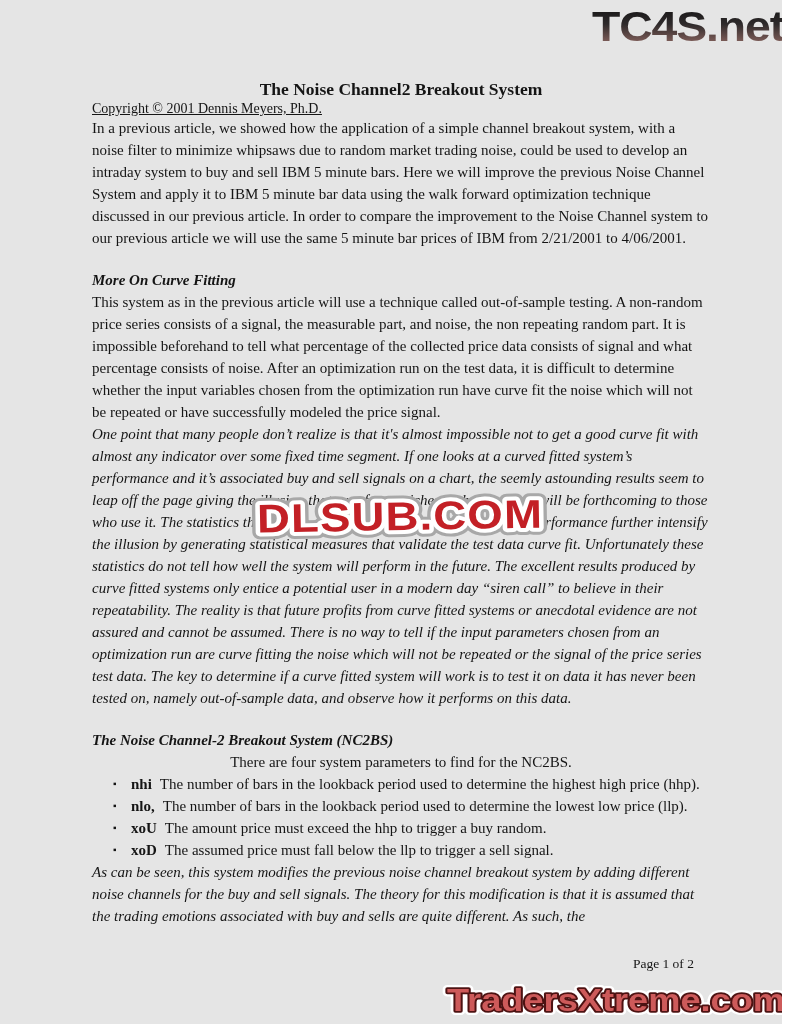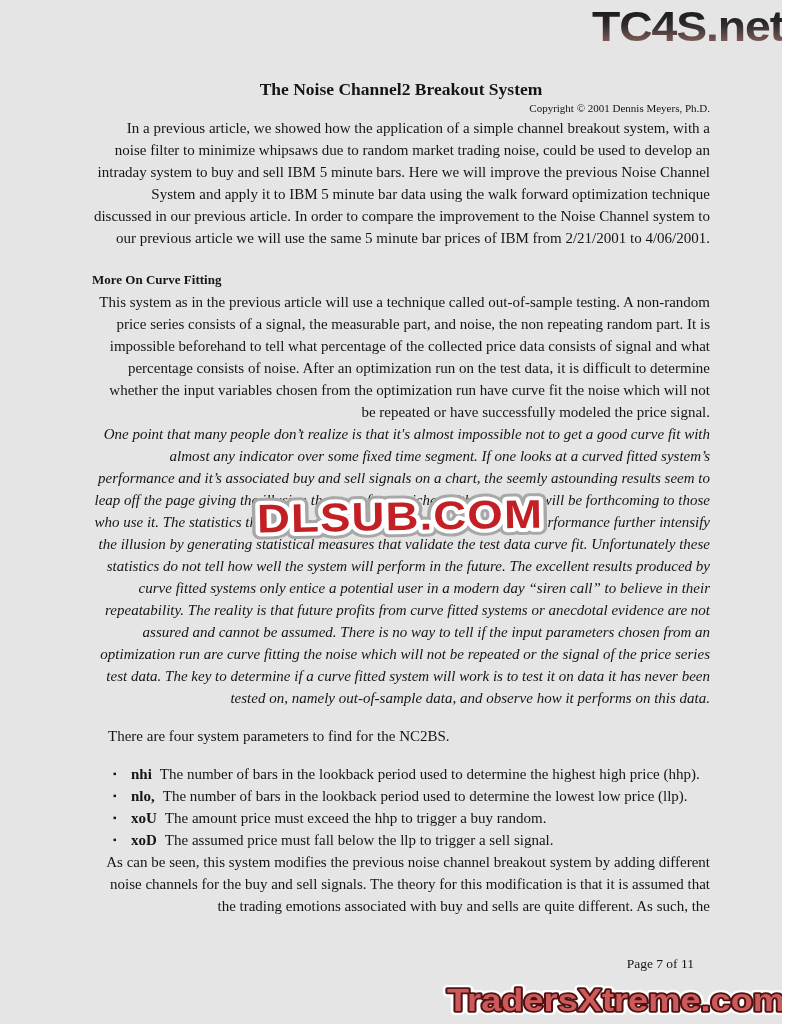--- a/index.html
+++ b/index.html
@@ -26,35 +26,35 @@
     font-size: 15px;
     line-height: 22px;
   }
   h1.doc-title {
     margin: 70px 0 0 0;
     font-size: 17.5px;
     line-height: 21px;
     text-align: center;
     font-weight: bold;
   }
-  .copyright { text-align: right; font-size: 11px; line-height: 17px; }
+  .copyright { text-align: left; font-size: 14px; line-height: 17px; text-decoration: underline; }
 
-  p.para { margin: 0; text-align: right; }
+  p.para { margin: 0; }
   .intro { margin-top: 39px; }
-  h2.sec-h { font-size: 13px; line-height: 22px; font-weight: bold; margin: 20px 0 0 0; }
+  h2.sec-h { font-size: 15px; line-height: 22px; font-weight: bold; margin: 20px 0 0 0; font-style: italic; }
   .after-h { margin-top: 0; }
   .one-point { margin-top: 22px; font-style: italic; }
   .nc2bs-h { margin-top: 30px; }
-  .lead { margin: 16px; }
+  .lead { margin: 0; text-align: center; }
 
   .bullet { position: relative; padding-left: 39px; margin: 0; }
   .bullet .marker { position: absolute; left: 21px; top: 0; font-size: 10px; }
   .bullet .term { font-weight: bold; padding-right: 8px; }
 
-  .closing { margin-top: 16px; }
+  .closing { margin-top: 16px; font-style: italic; }
 
   .page-indicator {
     position: absolute;
     right: 88px;
     top: 956px;
     font-family: "Liberation Serif", serif;
     font-size: 13.5px;
   }
 
   
@@ -87,20 +87,21 @@
     <h1 class="doc-title">The Noise Channel2 Breakout System</h1>
     <div class="copyright">Copyright © 2001 Dennis Meyers, Ph.D.</div>
 
     <p class="para intro">In a previous article, we showed how the application of a simple channel breakout system, with a noise filter to minimize whipsaws due to random market trading noise, could be used to develop an intraday system to buy and sell IBM 5 minute bars.  Here we will improve the previous Noise Channel System and apply it to IBM 5 minute bar data using the walk forward optimization technique discussed in our previous article.  In order to compare the improvement to the Noise Channel system to our previous article we will use the same 5 minute bar prices of IBM from 2/21/2001 to 4/06/2001.</p>
 
     <h2 class="sec-h">More On Curve Fitting</h2>
     <p class="para after-h">This system as in the previous article will use a technique called out-of-sample testing.  A non-random price series consists of a signal, the measurable part, and noise, the non repeating random part.  It is impossible beforehand to tell what percentage of the collected price data consists of signal and what percentage consists of noise.  After an optimization run on the test data, it is difficult to determine whether the input variables chosen from the optimization run have curve fit the noise which will not be repeated or have successfully modeled the price signal.</p>
 
     <p class="para one-point">One point that many people don’t realize is that it's almost impossible not to get a good curve fit with almost any indicator over some fixed time segment.  If one looks at a curved fitted system’s performance and it’s associated buy and sell signals on a chart, the seemly astounding results seem to leap off the page giving the illusion that sure future riches with the system will be forthcoming to those who use it.  The statistics that can be derived from the curve fitted system performance further intensify the illusion by generating statistical measures that validate the test data curve fit.  Unfortunately these statistics do not tell how well the system will perform in the future.  The excellent results produced by curve fitted systems only entice a potential user in a modern day “siren call” to believe in their repeatability.  The reality is that future profits from curve fitted systems or anecdotal evidence are not assured and cannot be assumed.  There is no way to tell if the input parameters chosen from an optimization run are curve fitting the noise which will not be repeated or the signal of the price series test data. The key to determine if a curve fitted system will work is to test it on data it has never been tested on, namely out-of-sample data, and observe how it performs on this data.</p>
 
+    <h2 class="sec-h nc2bs-h">The Noise Channel-2 Breakout System (NC2BS)</h2>
     <div class="lead">There are four system parameters to find for the NC2BS.</div>
 
     <div class="bullet">
       <span class="marker">▪</span><span class="term">nhi</span><span class="btext">The number of bars in the lookback period used to determine the highest high price (hhp).</span>
     </div>
     <div class="bullet">
       <span class="marker">▪</span><span class="term">nlo,</span><span class="btext">The number of bars in the lookback period used to determine the lowest low price (llp).</span>
     </div>
     <div class="bullet">
       <span class="marker">▪</span><span class="term">xoU</span><span class="btext">The amount price must exceed the hhp to trigger a buy random.</span>
@@ -113,21 +114,21 @@
   </div>
 
   <svg class="watermark-svg" width="300" height="62" viewBox="0 0 300 62">
     <g transform="rotate(-1 150 31)">
       <text x="150" y="44" text-anchor="middle" font-size="40" font-weight="bold" letter-spacing="1" textLength="286" lengthAdjust="spacingAndGlyphs" fill="none" stroke-linejoin="round" paint-order="stroke" stroke-width="14" stroke="#a8a8a8">DLSUB.COM</text>
       <text x="150" y="44" text-anchor="middle" font-size="40" font-weight="bold" letter-spacing="1" textLength="286" lengthAdjust="spacingAndGlyphs" fill="none" stroke-linejoin="round" paint-order="stroke" stroke-width="8" stroke="#ffffff">DLSUB.COM</text>
       <text x="150" y="44" text-anchor="middle" font-size="40" font-weight="bold" letter-spacing="1" textLength="286" lengthAdjust="spacingAndGlyphs" fill="#c32026">DLSUB.COM</text>
     </g>
   </svg>
 
-  <div class="page-indicator">Page 7 of 11</div>
+  <div class="page-indicator">Page 1 of 2</div>
 
   <svg class="footer-logo-svg" width="352" height="44" viewBox="0 0 352 44">
     <text x="176" y="32" text-anchor="middle" font-size="31" font-weight="bold" textLength="338" lengthAdjust="spacingAndGlyphs" fill="none" stroke-linejoin="round" paint-order="stroke" stroke-width="8" stroke="#ffffff">TradersXtreme.com</text>
     <text x="176" y="32" text-anchor="middle" font-size="31" font-weight="bold" textLength="338" lengthAdjust="spacingAndGlyphs" fill="none" stroke-linejoin="round" paint-order="stroke" stroke-width="3.5" stroke="#4d1212">TradersXtreme.com</text>
     <text x="176" y="32" text-anchor="middle" font-size="31" font-weight="bold" textLength="338" lengthAdjust="spacingAndGlyphs" fill="#cd5a5a">TradersXtreme.com</text>
   </svg>
 
 </div>
 
 </body></html>

